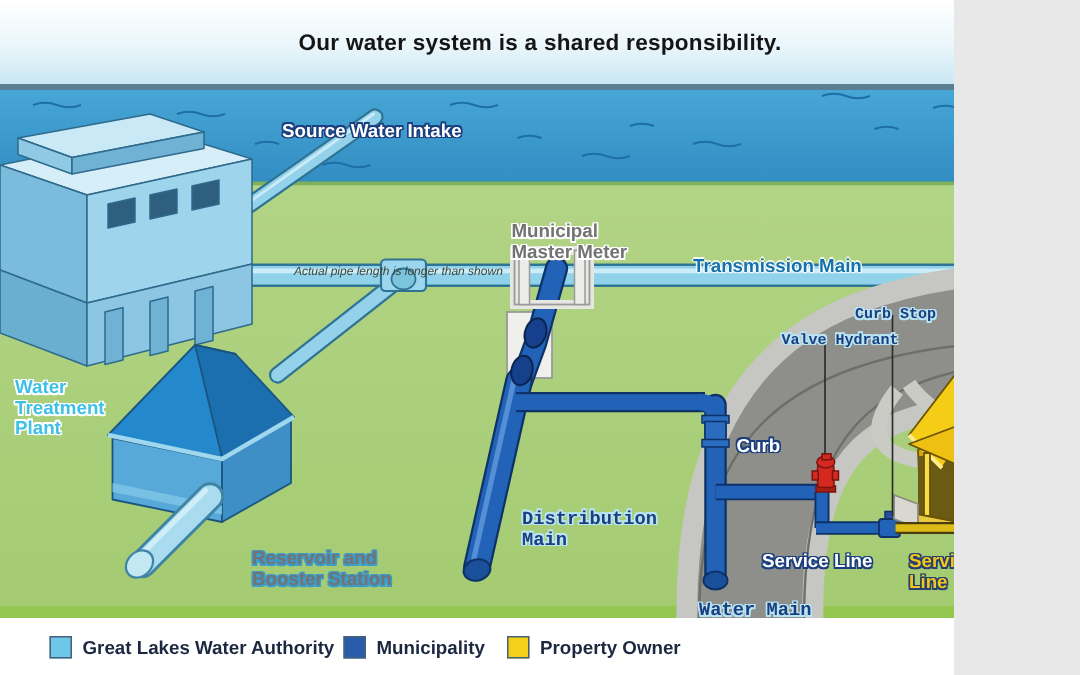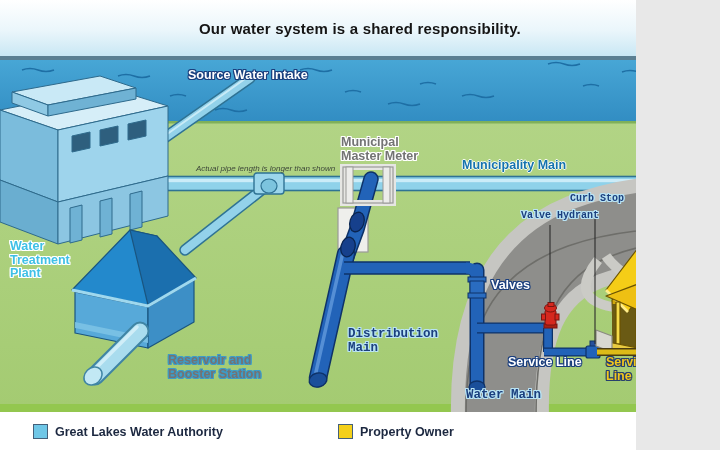--- a/index.html
+++ b/index.html
@@ -8,21 +8,21 @@
   
   #titlebar{position:absolute;left:0;top:0;width:720px;height:56px;
             background:linear-gradient(#ffffff 0%,#eaf6fb 55%,#c9e7f4 100%);
             display:flex;align-items:center;justify-content:center;z-index:4;}
   #titlebar .t{font-size:15px;font-weight:bold;color:#151515;letter-spacing:.2px;}
   #sep{position:absolute;left:0;top:56px;width:720px;height:4px;background:#5b7f92;z-index:4;}
   
   #art{position:absolute;left:0;top:0;width:720px;height:450px;z-index:1;}
   
   .lbl{position:absolute;z-index:6;font-weight:bold;font-size:12.5px;line-height:1.08;
-       white-space:pre-line;pointer-events:none;}
+       white-space:pre-line;pointer-events:none;margin-top:12px;}
   .ow{ 
       color:#737373;
       text-shadow:-1px 0 0 #fff,1px 0 0 #fff,0 -1px 0 #fff,0 1px 0 #fff,
                   -1px -1px 0 #fff,1px 1px 0 #fff,1px -1px 0 #fff,-1px 1px 0 #fff;}
   .navy{ 
       color:#1b3f7e;
       text-shadow:-1px 0 0 #b9e4f4,1px 0 0 #b9e4f4,0 -1px 0 #b9e4f4,0 1px 0 #b9e4f4,
                   -1px -1px 0 #b9e4f4,1px 1px 0 #b9e4f4,1px -1px 0 #b9e4f4,-1px 1px 0 #b9e4f4;font-family:Liberation Mono, monospace;}
   .wnavy{ 
       color:#ffffff;
@@ -264,41 +264,45 @@
   </svg>
 
   <div id="titlebar">
     <span class="t">Our water system is a shared responsibility.</span>
   </div>
   <div id="sep"></div>
 
   <div class="lbl wnavy" id="lbl-src">Source Water Intake</div>
   <div class="lbl ow" id="lbl-mmm">Municipal
 Master Meter</div>
-  <div class="lbl trans" id="lbl-tm">Municipality Main</div>
+  <div class="lbl trans" id="lbl-tm">Transmission Main</div>
   <div class="lbl cyanw" id="lbl-wtp">Water
 Treatment
 Plant</div>
   <div class="lbl wcyan" id="lbl-res">Reservoir and
 Booster Station</div>
   <div class="lbl navy" id="lbl-dm">Distribution
 Main</div>
-  <div class="lbl wnavy" id="lbl-valve">Valves</div>
+  <div class="lbl wnavy" id="lbl-valve">Curb</div>
   <div class="lbl navy sm" id="lbl-fh">Valve Hydrant</div>
   <div class="lbl navy sm" id="lbl-cs">Curb Stop</div>
   <div class="lbl navy" id="lbl-wm">Water Main</div>
   <div class="lbl wnavy" id="lbl-slb">Service Line</div>
   <div class="lbl ylw" id="lbl-sly">Service Line</div>
   <div class="lbl wnavy" id="lbl-meter">Meter</div>
   <div class="lbl" id="lbl-note">Actual pipe length is longer than shown</div>
 
   <div id="legend">
     <div class="leg-item" id="leg0">
       <span class="sw" style="background-color: rgb(111, 199, 231);"></span>
       <span class="leg-txt">Great Lakes Water Authority</span>
     </div>
+    <div class="leg-item" id="leg1">
+      <span class="sw" style="background-color: rgb(43, 92, 171);"></span>
+      <span class="leg-txt">Municipality</span>
+    </div>
     <div class="leg-item" id="leg2">
       <span class="sw" style="background-color: rgb(244, 208, 26);"></span>
       <span class="leg-txt">Property Owner</span>
     </div>
   </div>
 
 </div>
 
 </body></html>

